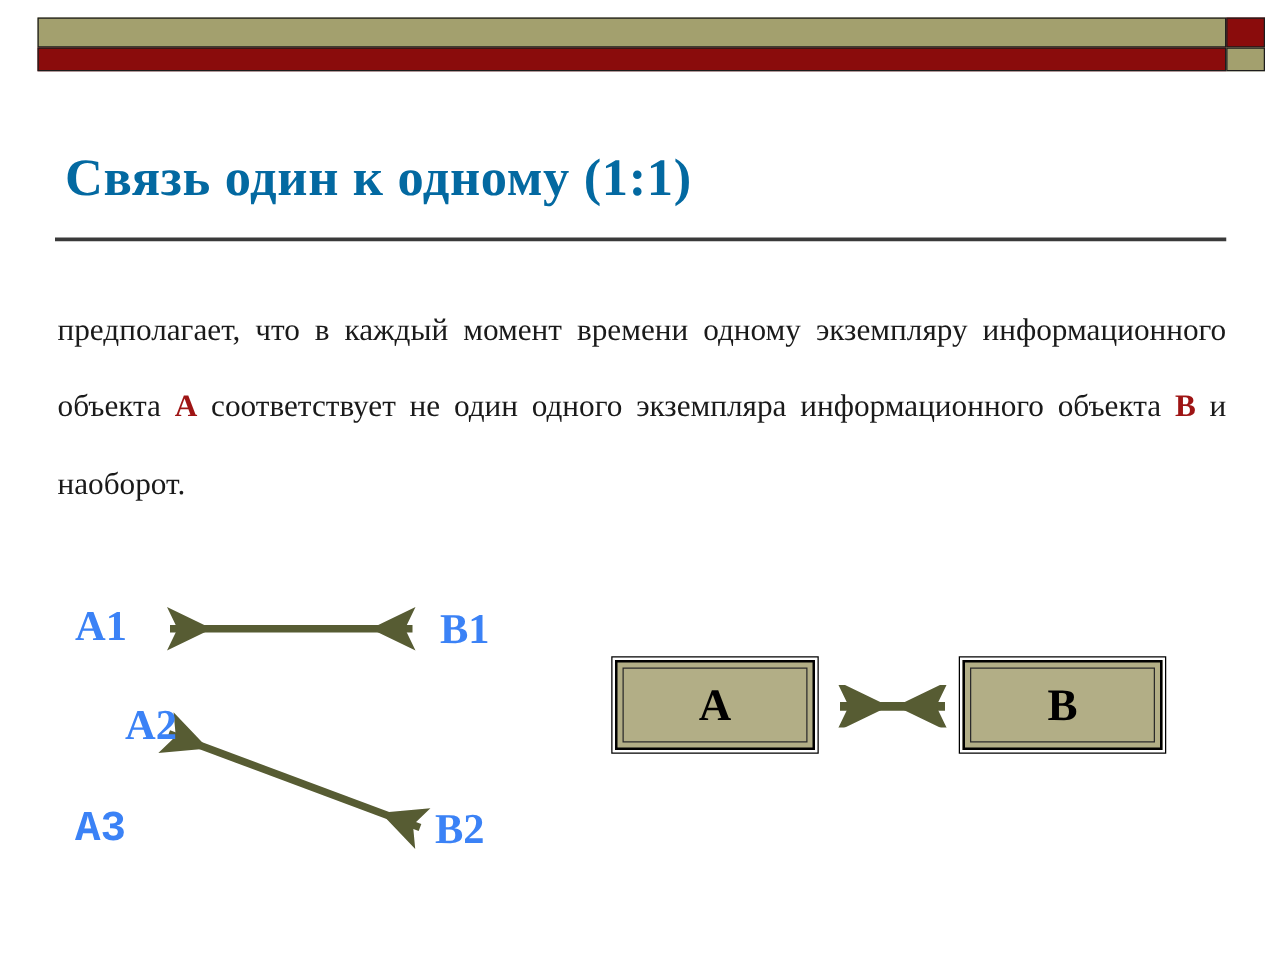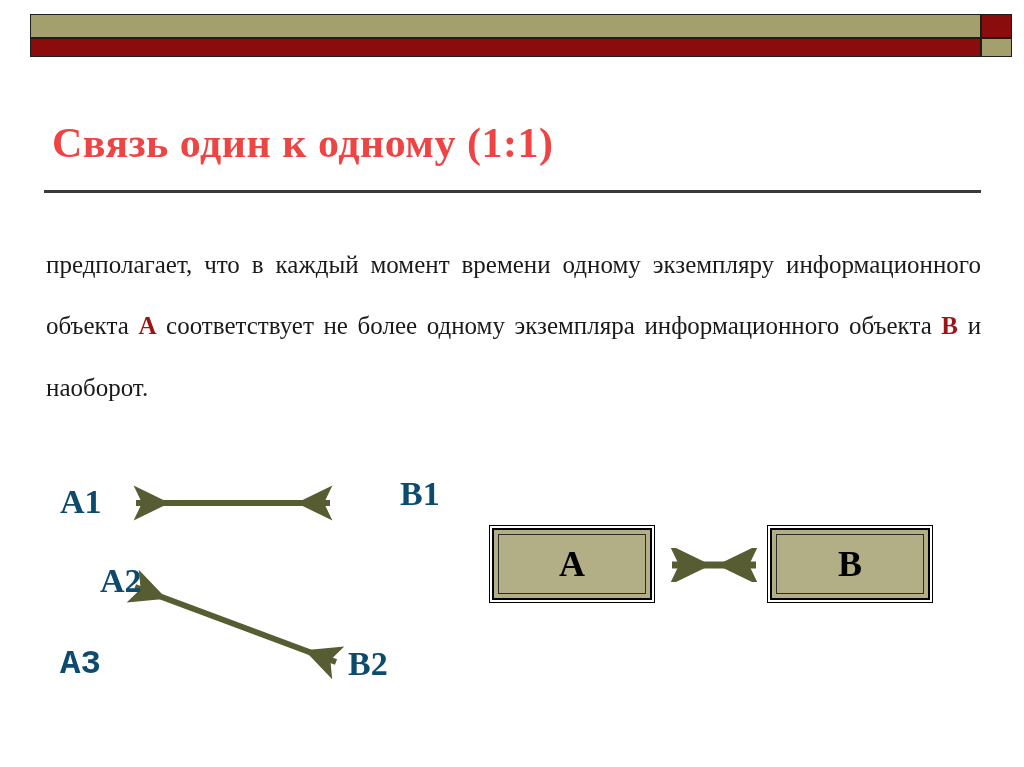--- a/index.html
+++ b/index.html
@@ -45,21 +45,21 @@
   .maroon { background: #8a0c0c; }
 
   
   #title {
     position: absolute;
     left: 52px;
     top: 92px;
     width: 930px;
     font-size: 42px;
     font-weight: bold;
-    color: #ef4444;
+    color: #0369a1;
     letter-spacing: 0.5px;
     line-height: 1.1;
     white-space: nowrap;
   }
 
   #title-rule {
     position: absolute;
     left: 44px;
     top: 190px;
     width: 937px;
@@ -95,27 +95,27 @@
     left: 0;
     top: 0;
     width: 470px;
     height: 767px;
     pointer-events: none;
   }
   .inst-label {
     position: absolute;
     font-size: 34px;
     font-weight: bold;
-    color: #0c4a6e;
+    color: #3b82f6;
     font-family: "Liberation Serif", "DejaVu Serif", serif;
   }
   #label-a1 { left: 60px;  top: 483px; }
   #label-a2 { left: 60px;  top: 562px; margin-left: 40px; }
   #label-a3 { left: 60px;  top: 645px; font-family: Liberation Mono, monospace; }
-  #label-b1 { left: 352px; top: 475px; margin-left: 48px; }
+  #label-b1 { left: 352px; top: 485px; }
   #label-b2 { left: 348px; top: 645px; }
 
   #arrow-svg-left {
     position: absolute;
     left: 0;
     top: 0;
     width: 470px;
     height: 767px;
   }
 
@@ -179,21 +179,21 @@
   </div>
   <div class="band-row bottom">
     <div class="band-seg long maroon"></div>
     <div class="band-seg short khaki"></div>
   </div>
 </div>
 
 <h1 id="title">Связь один к одному (1:1)</h1>
 <div id="title-rule"></div>
 
-<p id="body-text"><span>предполагает, что в каждый момент времени одному экземпляру информационного объекта </span><span class="accent">А</span><span> соответствует не более одному экземпляра информационного объекта </span><span class="accent">В</span><span> и наоборот.</span></p>
+<p id="body-text"><span>предполагает, что в каждый момент времени одному экземпляру информационного объекта </span><span class="accent">А</span><span> соответствует не один одного экземпляра информационного объекта </span><span class="accent">В</span><span> и наоборот.</span></p>
 
 <div id="instance-diagram">
 
   <svg id="arrow-svg-left" viewBox="0 0 470 767">
     <defs>
       <marker id="head-start" markerWidth="7" markerHeight="7" refX="5.6" refY="3.5" orient="auto-start-reverse" markerUnits="strokeWidth">
         <path d="M 0 3.5 L 6 0.6 L 4.6 3.5 L 6 6.4 Z" fill="#575c33"></path>
       </marker>
       <marker id="head-end" markerWidth="7" markerHeight="7" refX="5.6" refY="3.5" orient="auto" markerUnits="strokeWidth">
         <path d="M 0 3.5 L 6 0.6 L 4.6 3.5 L 6 6.4 Z" fill="#575c33"></path>

